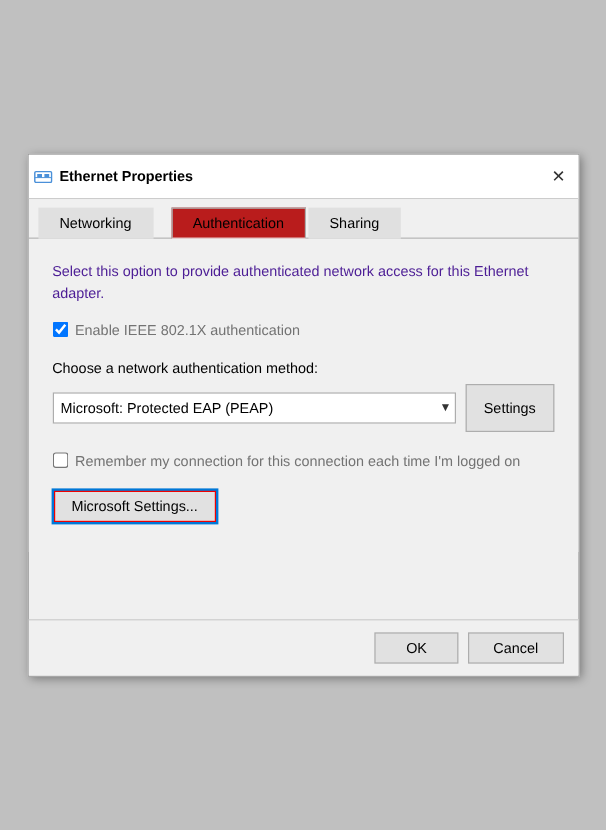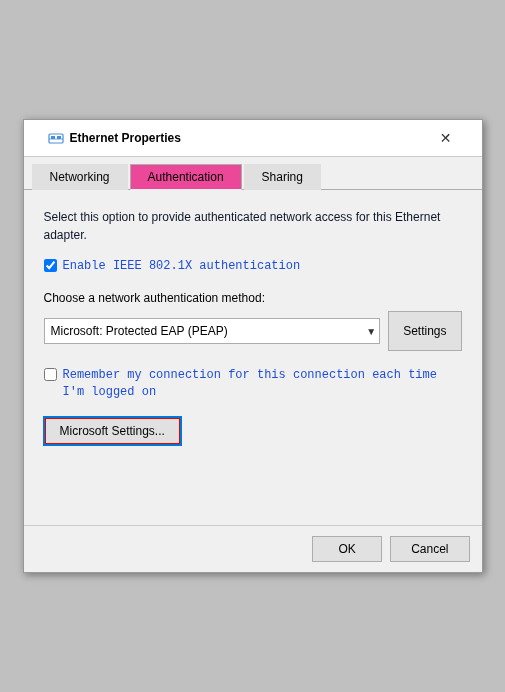--- a/index.html
+++ b/index.html
@@ -16,21 +16,21 @@
     .window {
       width: 460px;
       background: #f0f0f0;
       border: 1px solid #999;
       box-shadow: 2px 2px 8px rgba(0,0,0,0.4);
     }
     .title-bar {
       background: #ffffff;
       display: flex;
       align-items: center;
-      padding: 6px 24px;
+      padding: 6px 4px;
       border-bottom: 1px solid #ccc;
       user-select: none;
     }
     .title-bar-icon {
       width: 16px;
       height: 16px;
       margin-right: 6px;
       display: flex;
       align-items: center;
       justify-content: center;
@@ -65,52 +65,52 @@
       cursor: pointer;
       border: 1px solid transparent;
       border-bottom: none;
       margin-right: 2px;
       background: #e0e0e0;
       color: #000;
       position: relative;
       top: 1px;
     }
     .tab.active {
-      background: #ec4899;
+      background: #b91c1c;
       border: 1px solid #adadad;
       border-bottom: 1px solid #f0f0f0;
       z-index: 1;
+      margin-left: 13px;
     }
     .content {
       padding: 18px 20px;
       background: #f0f0f0;
     }
     .description {
       font-size: 12px;
-      color: #0f172a;
+      color: #4c1d95;
       margin-bottom: 14px;
       line-height: 1.5;
     }
     .checkbox-row {
       display: flex;
       align-items: flex-start;
       margin-bottom: 16px;
     }
     .checkbox-row input[type="checkbox"] {
       margin-right: 6px;
       margin-top: 1px;
       cursor: pointer;
       width: 13px;
       height: 13px;
     }
     .checkbox-label {
       font-size: 12px;
-      color: #1d4ed8;
+      color: #737373;
       line-height: 1.4;
-      font-family: Liberation Mono, monospace;
     }
     .section-label {
       font-size: 12px;
       color: #000;
       margin-bottom: 6px;
     }
     .dropdown-row {
       display: flex;
       align-items: center;
       margin-bottom: 16px;

